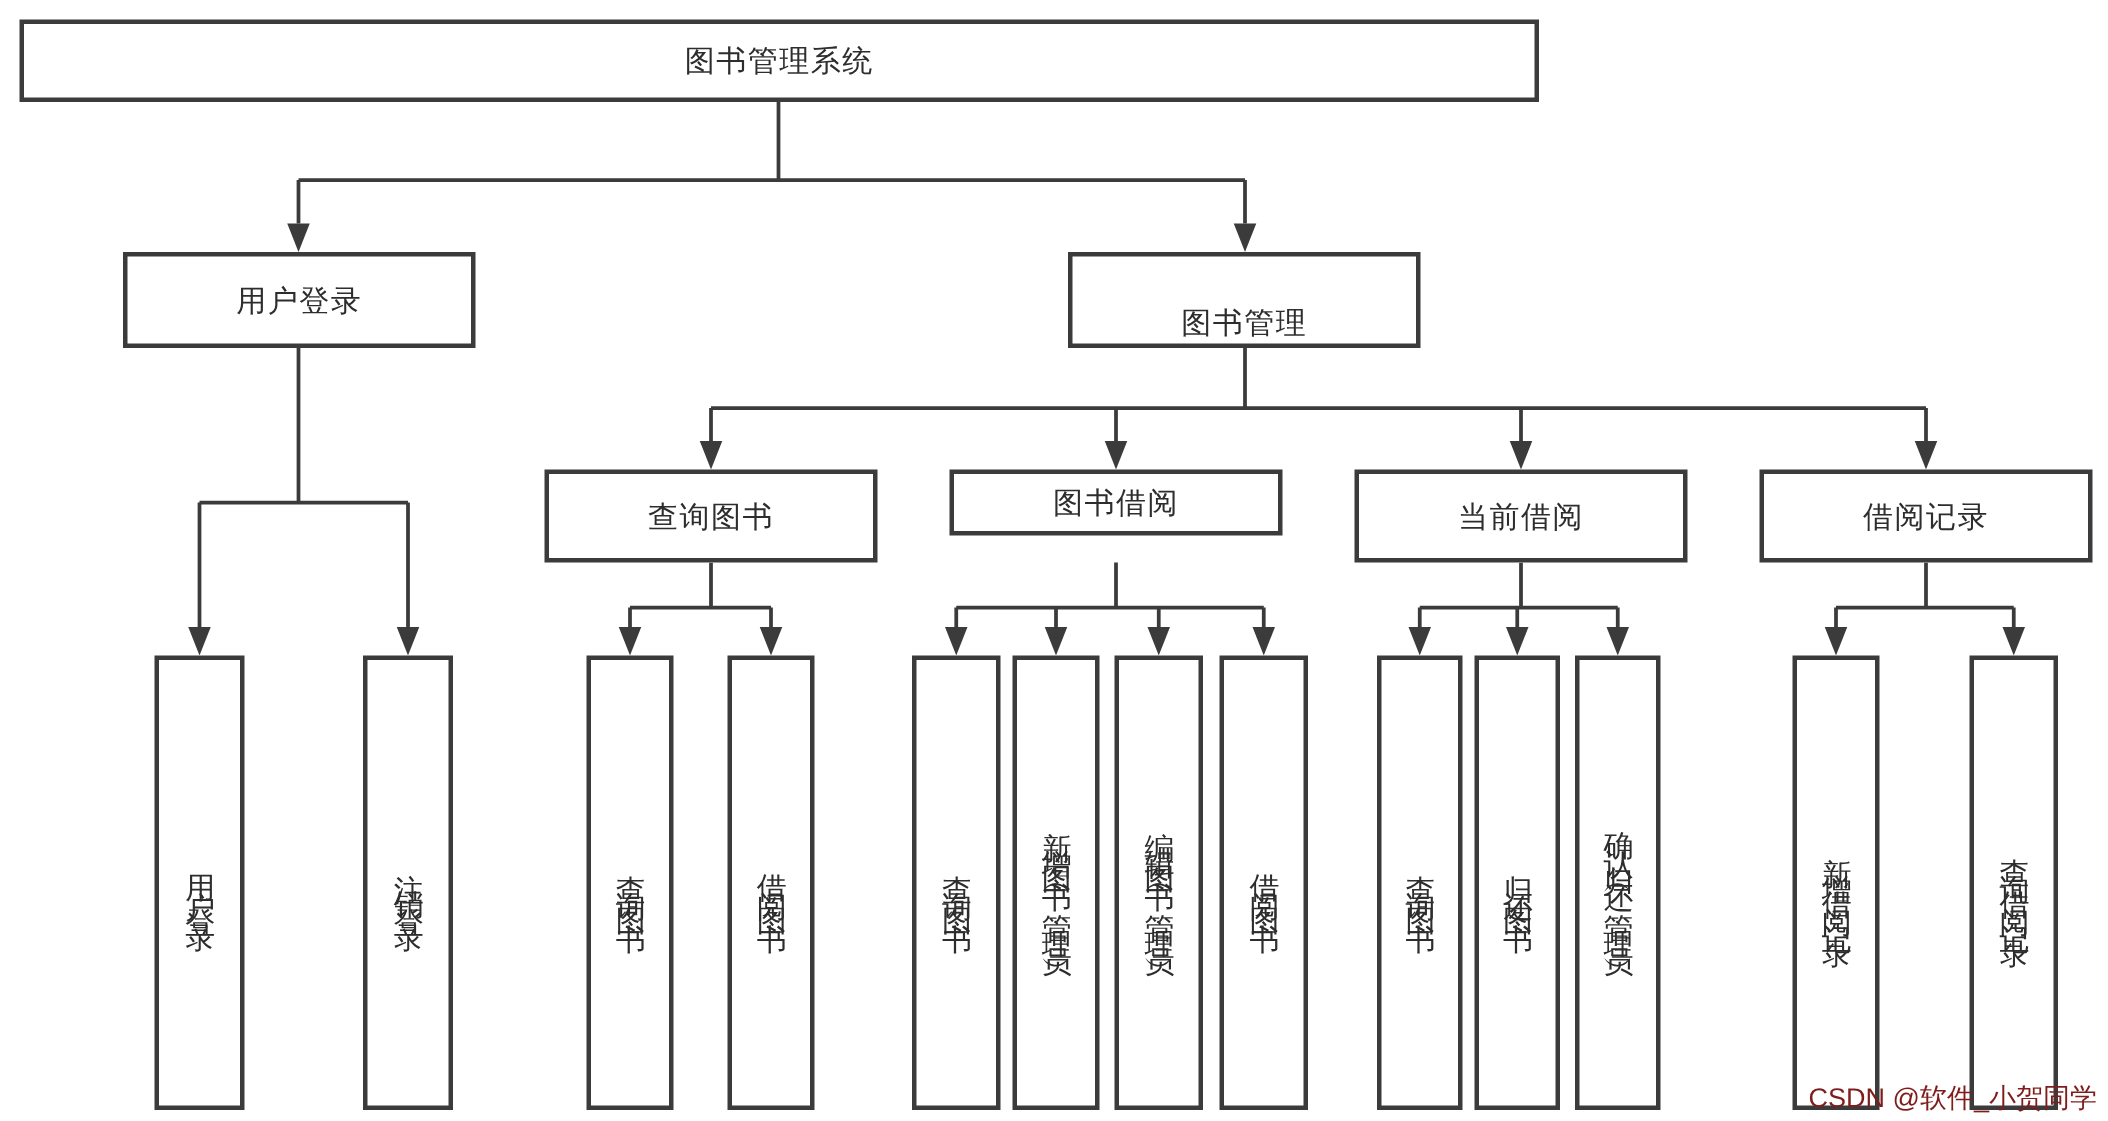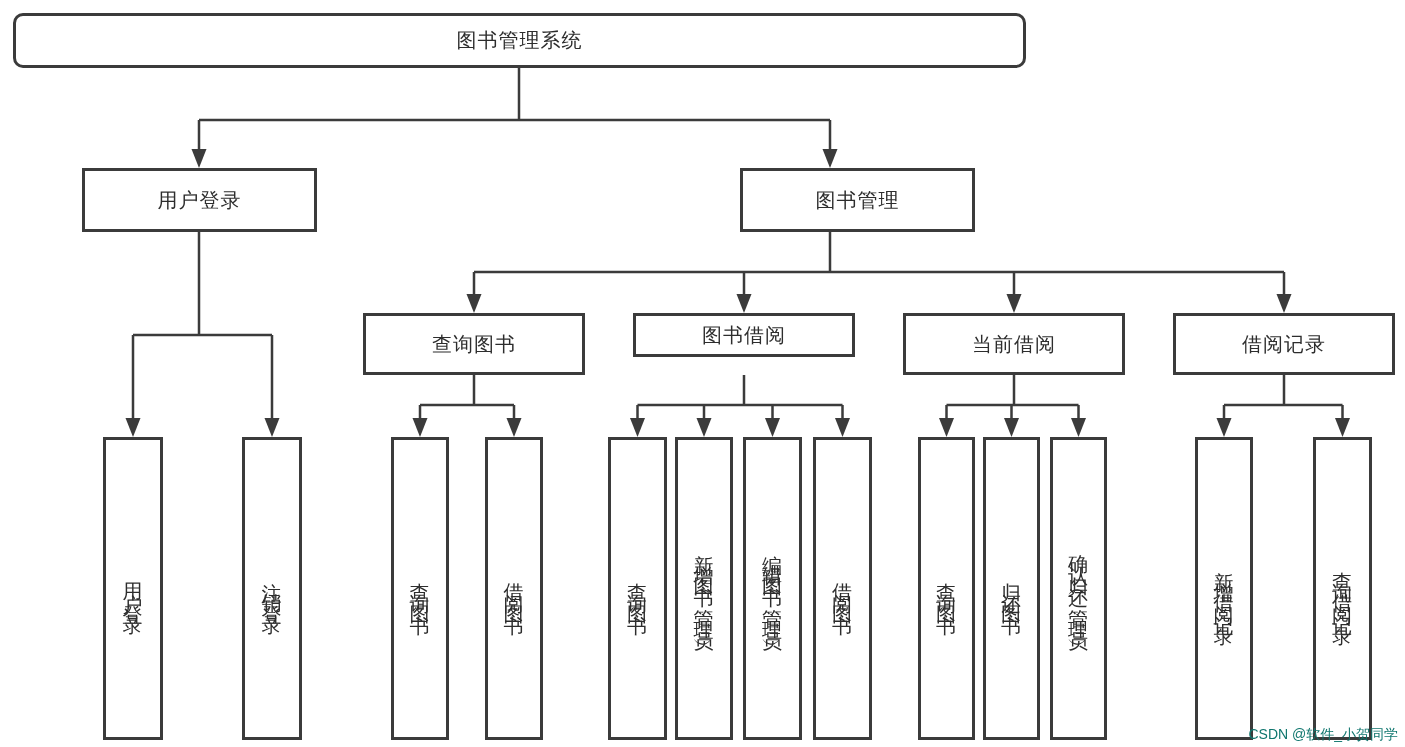--- a/index.html
+++ b/index.html
@@ -29,22 +29,22 @@
     text-orientation: mixed;
     font-size: 20px;
     letter-spacing: 11px;
     line-height: 1;
     white-space: nowrap;
   }
   .watermark {
     position: absolute;
     right: 7px;
     bottom: 3px;
-    font-size: 14px;
-    color: #0f766e;
+    font-size: 18px;
+    color: #7f1d1d;
     z-index: 5;
     white-space: nowrap;
   }
 </style>
 </head>
 <body>
 
 <div class="canvas">
 
   <svg class="wires" width="1405" height="747" viewBox="0 0 1405 747" fill="none" stroke="#3b3b3b" stroke-width="2.5">
@@ -90,28 +90,28 @@
       <polygon fill="#3b3b3b" stroke="none" points="1071,418 1086,418 1078.5,437"></polygon>
     </g>
 
     <g>
       <path d="M1284 375 V405 M1224 405 H1342.5 M1224 405 V418 M1342.5 405 V418"></path>
       <polygon fill="#3b3b3b" stroke="none" points="1216.5,418 1231.5,418 1224,437"></polygon>
       <polygon fill="#3b3b3b" stroke="none" points="1335,418 1350,418 1342.5,437"></polygon>
     </g>
   </svg>
 
-  <div class="node hbox" style="left:13px; top:13px; width:1013px; height:55px;border-radius:10px;">
+  <div class="node hbox" style="left:13px; top:13px; width:1013px; height:55px;">
     <span>图书管理系统</span>
   </div>
 
   <div class="node hbox" style="left:82px; top:168px; width:235px; height:64px;">
     <span>用户登录</span>
   </div>
-  <div class="node hbox" style="left:740px; top:168px; width:235px; height:64px;">
+  <div class="node hbox" style="left:712px; top:168px; width:235px; height:64px;align-items:flex-end;">
     <span>图书管理</span>
   </div>
 
   <div class="node hbox" style="left:363px; top:313px; width:222px; height:62px;">
     <span>查询图书</span>
   </div>
   <div class="node hbox" style="left:633px; top:313px; width:222px; height:44px;">
     <span>图书借阅</span>
   </div>
   <div class="node hbox" style="left:903px; top:313px; width:222px; height:62px;">

